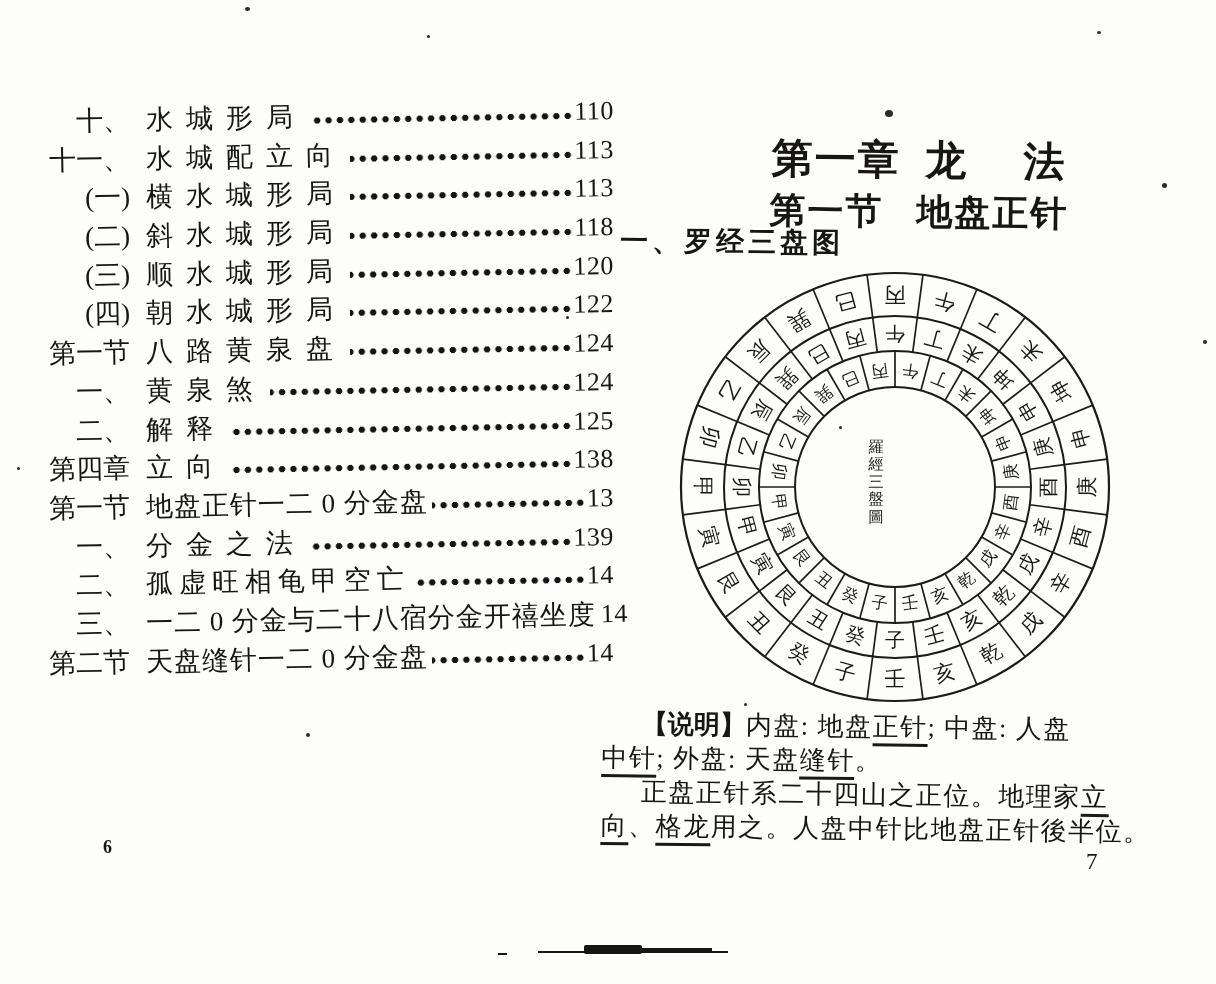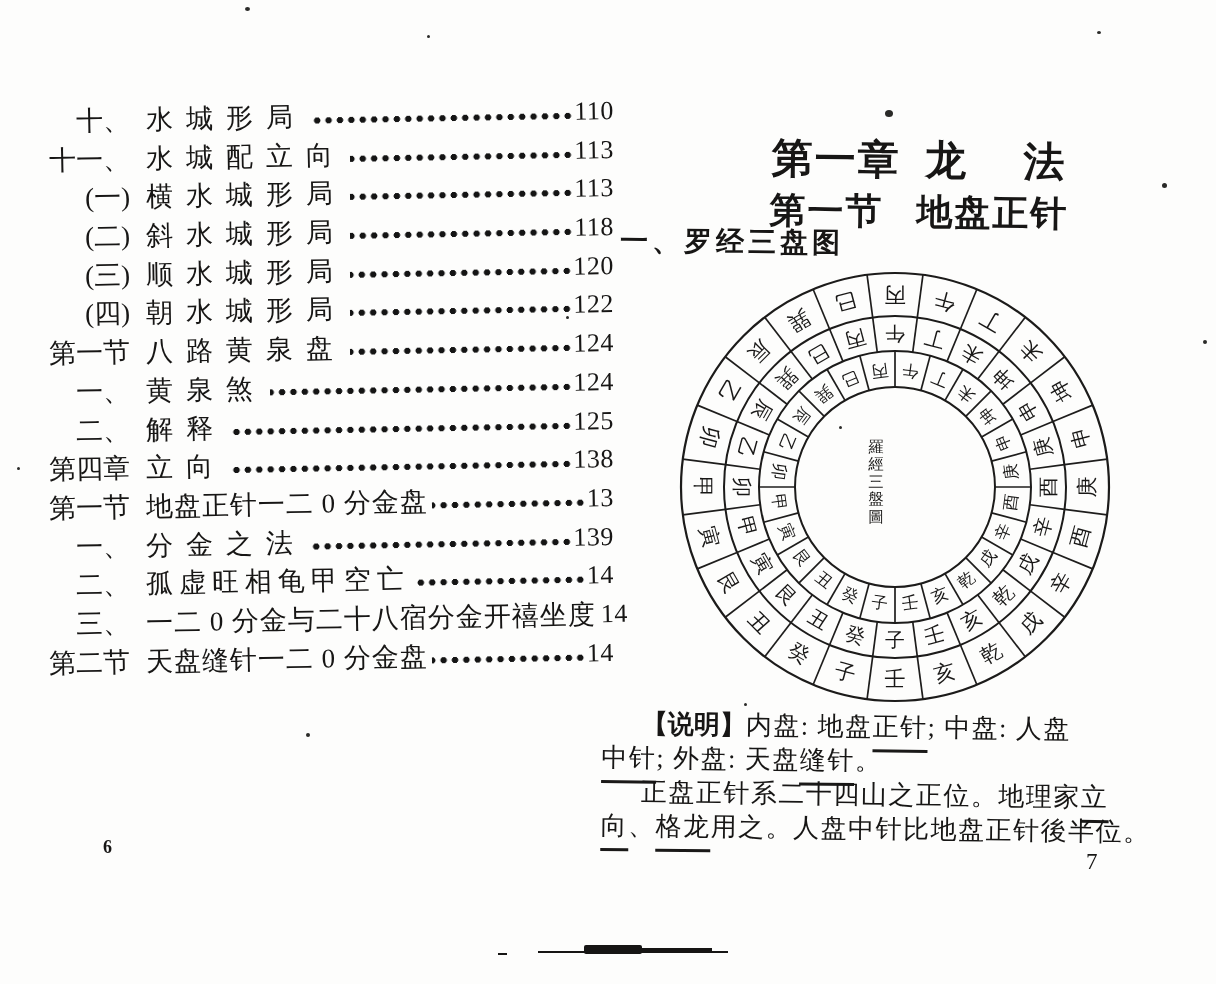--- a/index.html
+++ b/index.html
@@ -32,21 +32,21 @@
     transform:rotate(0.7deg);}
   .figure-label{position:absolute;left:620px;top:223px;font-size:28px;font-weight:bold;
     letter-spacing:4px;transform:rotate(0.5deg);}
   #compass-wrap{position:absolute;left:666px;top:266px;width:458px;height:444px;}
   #compass-wrap svg{display:block;}
   .note{position:absolute;left:602px;top:707px;width:592px;
     font-size:26px;line-height:34px;transform:rotate(0.7deg);transform-origin:left top;}
   .note-line{white-space:nowrap;letter-spacing:1.5px;}
   .note-line.indent{text-indent:40px;}
   .note .tag{font-weight:bold;letter-spacing:0;}
-  .note .u{border-bottom:3px solid #1a1918;padding-bottom:8px;}
+  .note .u{border-bottom:3px solid #1a1918;padding-bottom:2px;}
   
   .sp{position:absolute;display:block;background:#2a2a28;border-radius:50%;}
   .art{position:absolute;background:#161514;}
 </style>
 </head>
 <body>
 
 <div class="toc" id="toc">
     <div class="toc-row">
       <span class="toc-label">十、</span>

